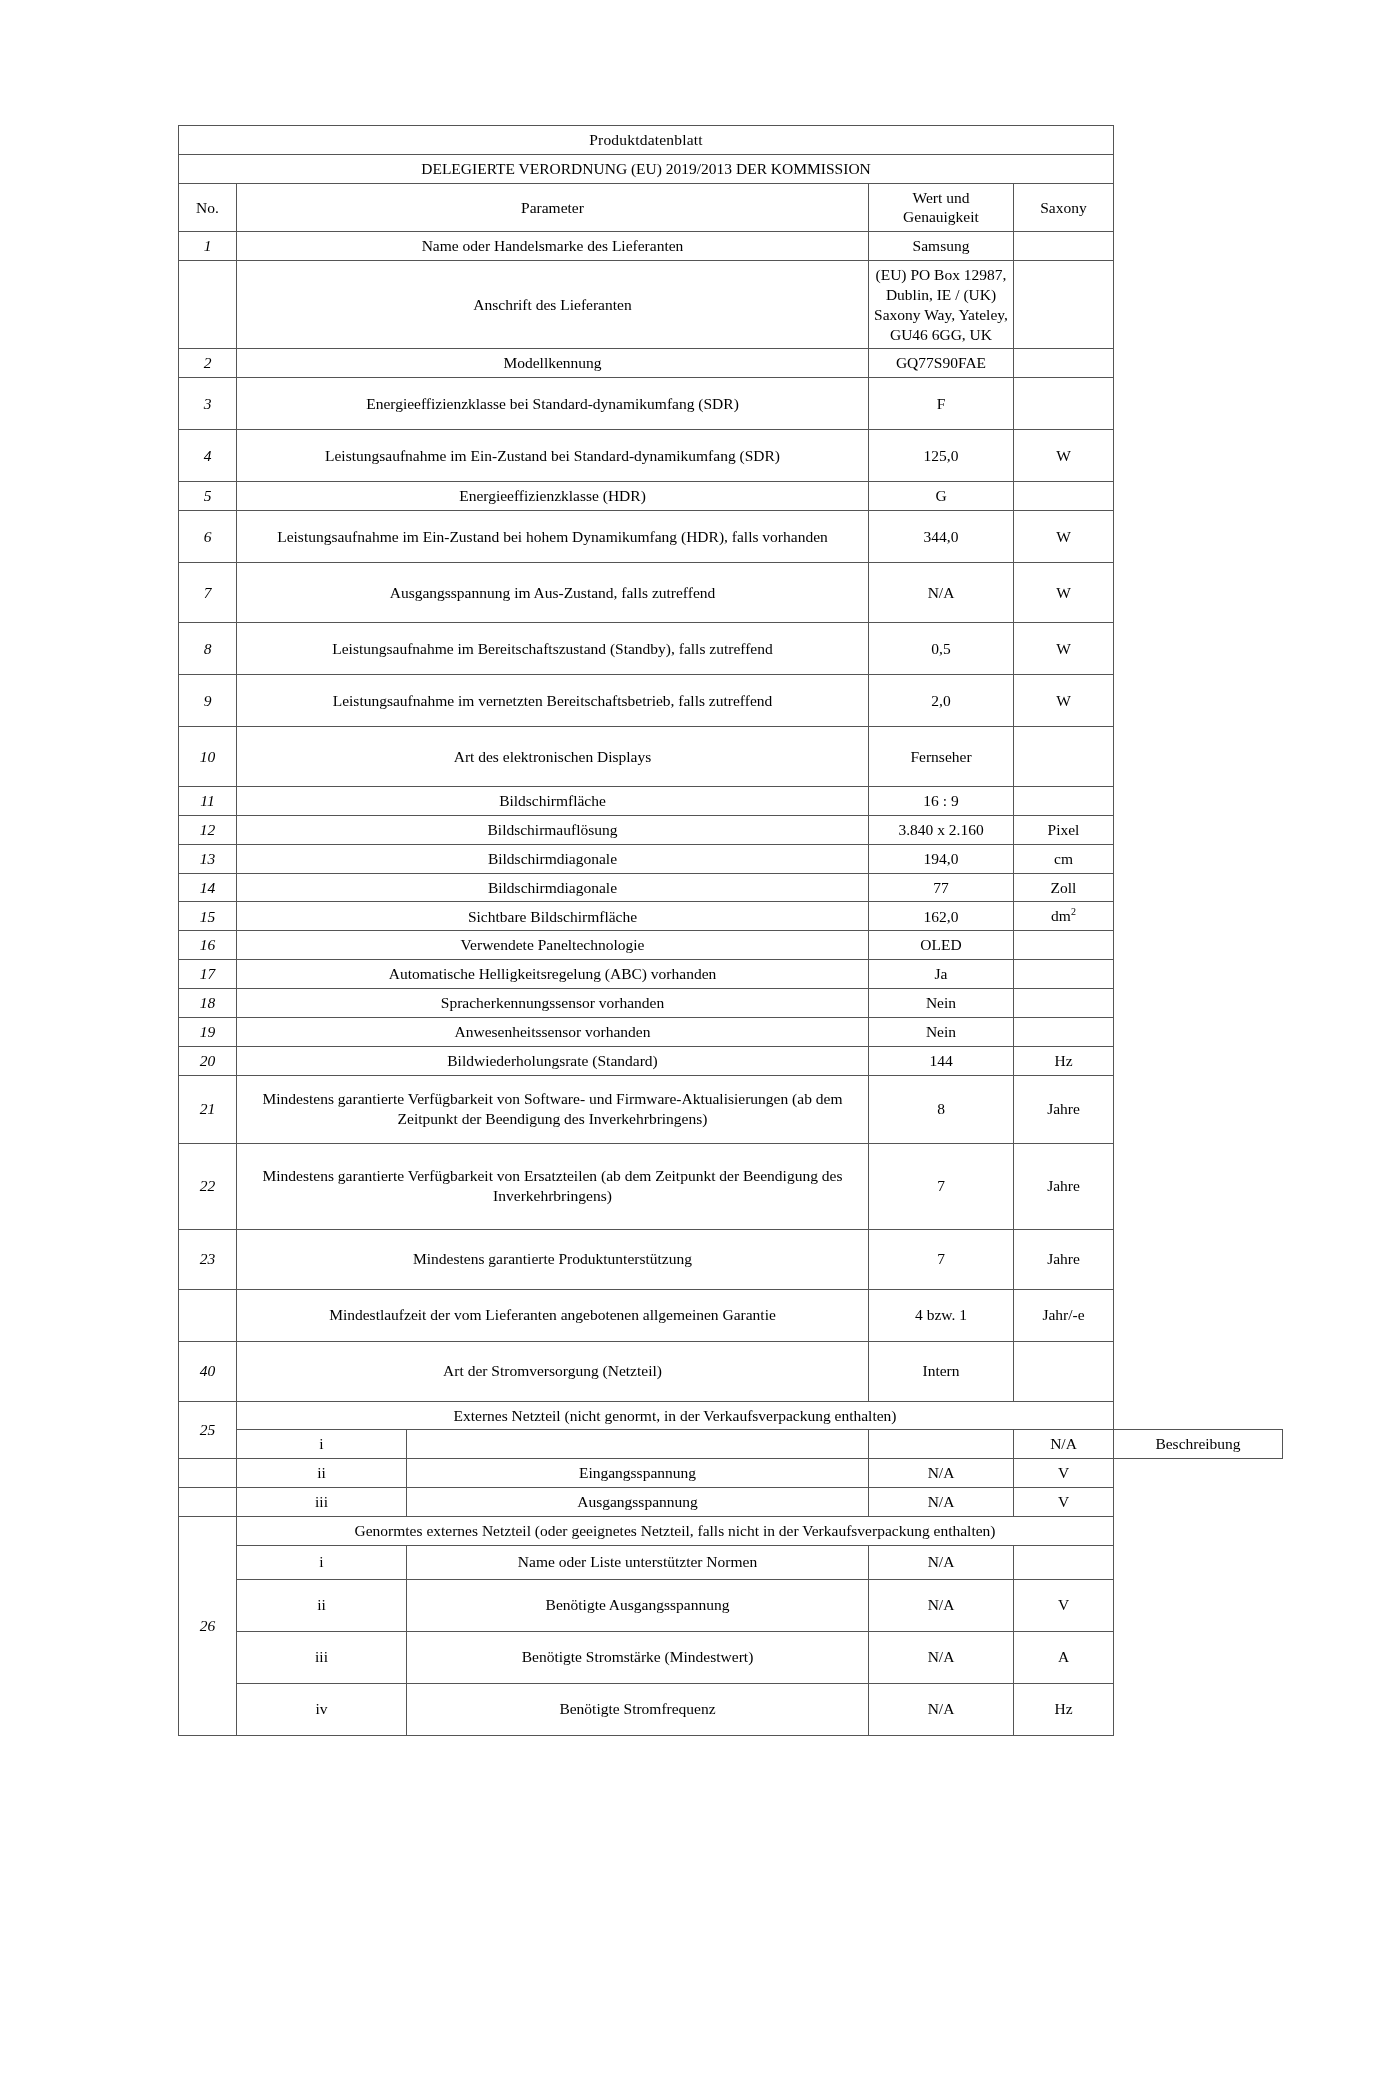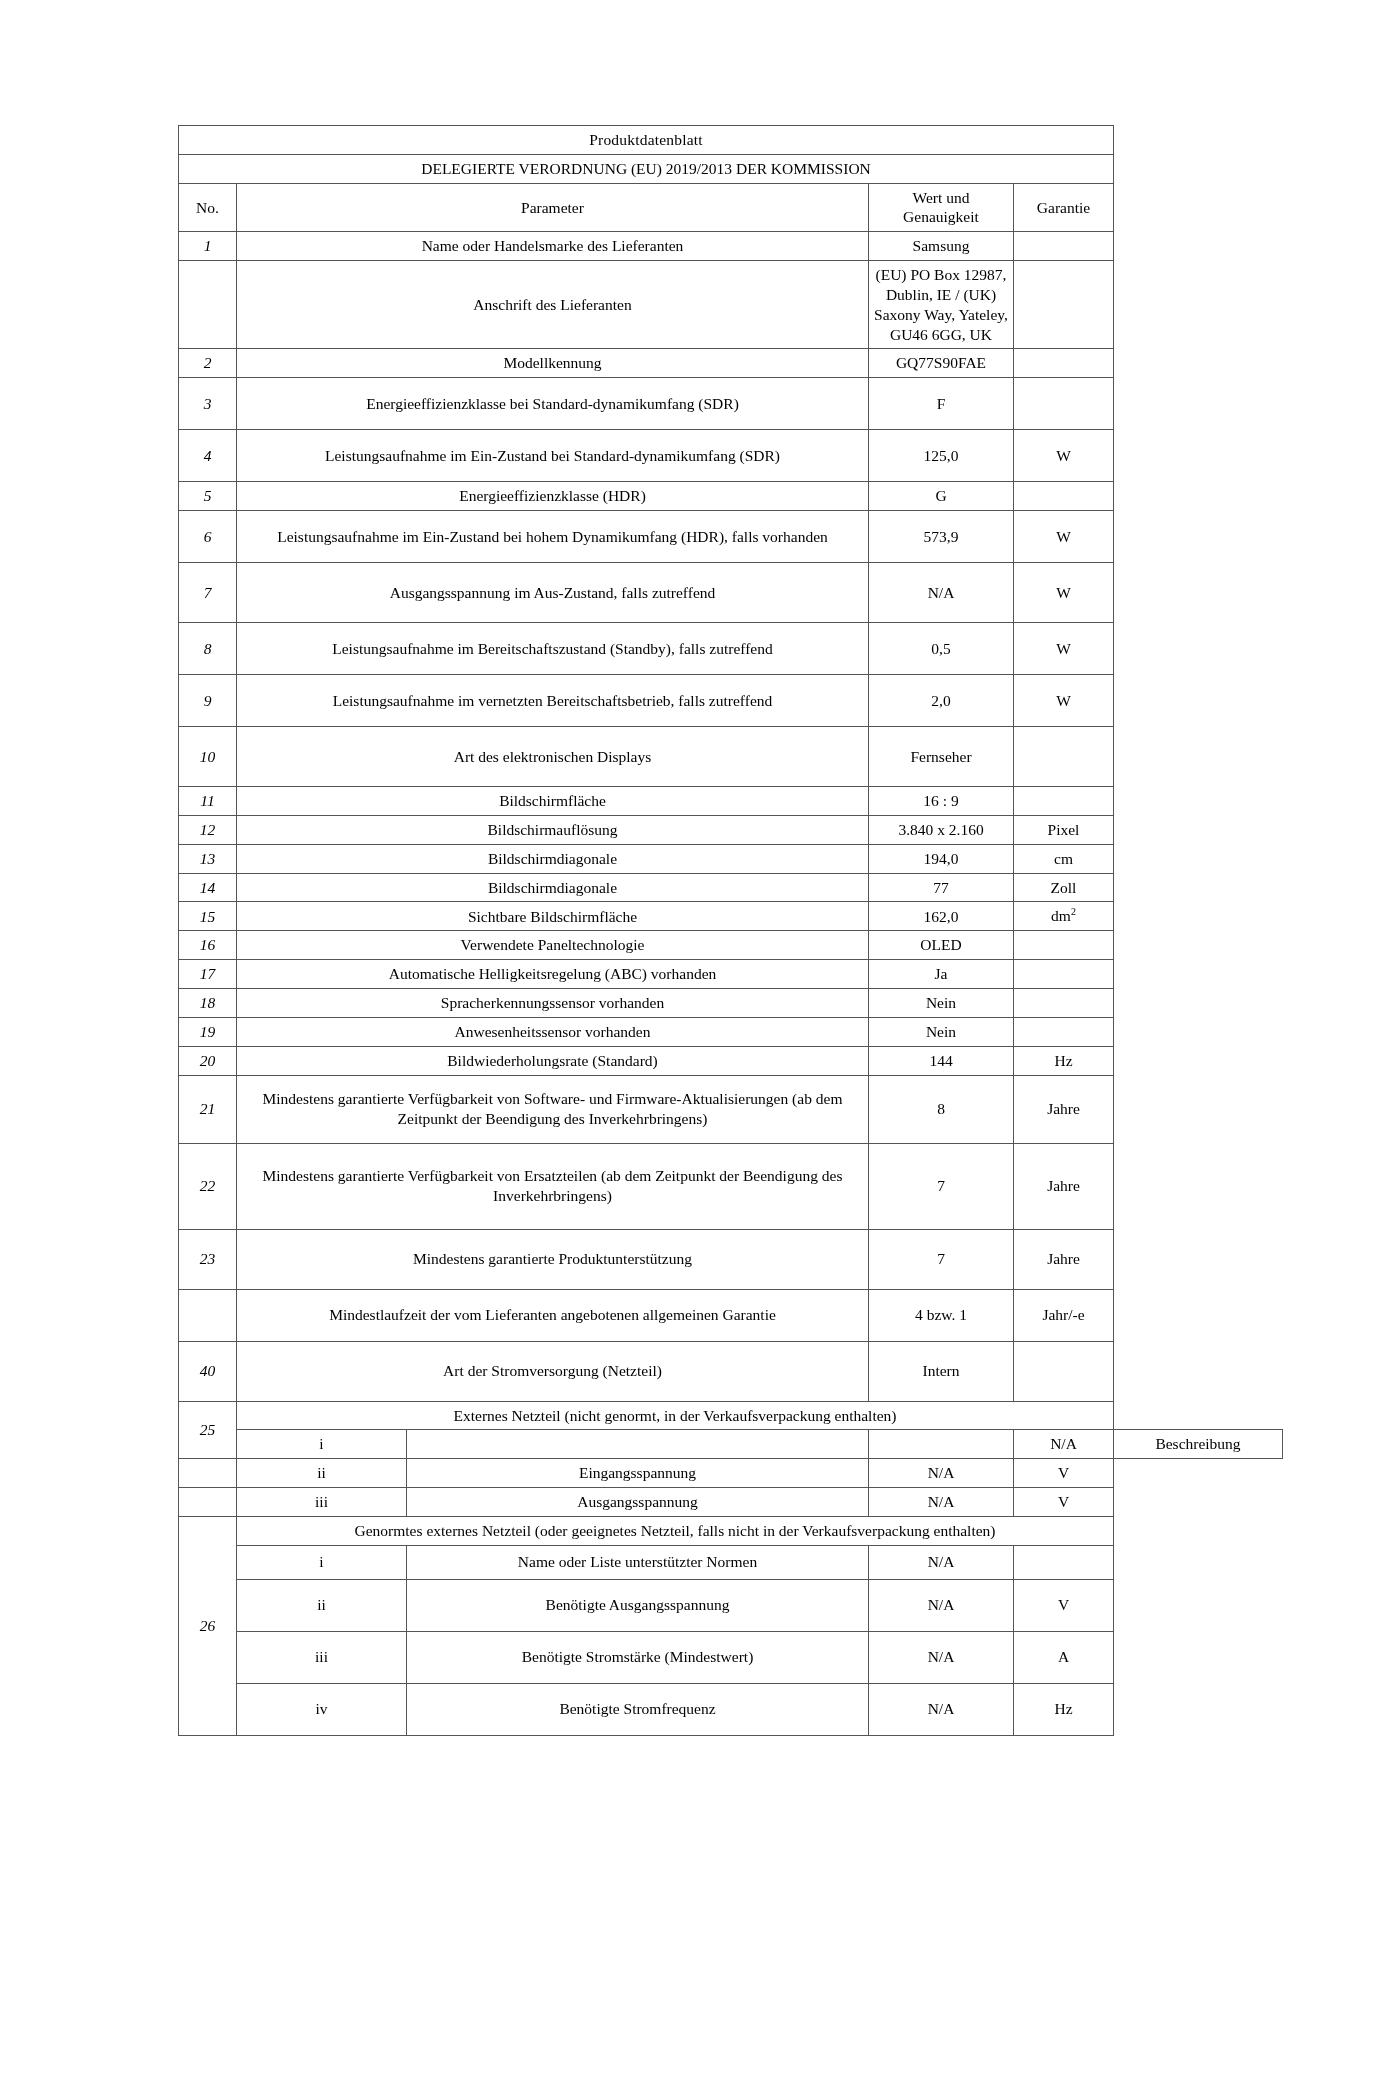--- a/index.html
+++ b/index.html
@@ -91,21 +91,21 @@
     </tr>
 
     <tr>
       <td class="reg-cell" colspan="6">DELEGIERTE VERORDNUNG (EU) 2019/2013 DER KOMMISSION</td>
     </tr>
 
     <tr>
       <td class="hdr">No.</td>
       <td class="hdr" colspan="3">Parameter</td>
       <td class="hdr">Wert und Genauigkeit</td>
-      <td class="hdr">Garantie</td>
+      <td class="hdr">Saxony</td>
     </tr>
 
     <tr class="row-small">
       <td class="no-col">1</td>
       <td colspan="3">Name oder Handelsmarke des Lieferanten</td>
       <td>Samsung</td>
       <td></td>
     </tr>
 
     <tr class="tall-4">
@@ -139,21 +139,21 @@
     <tr class="row-small">
       <td class="no-col">5</td>
       <td colspan="3">Energieeffizienzklasse (HDR)</td>
       <td>G</td>
       <td></td>
     </tr>
 
     <tr class="tall-3">
       <td class="no-col">6</td>
       <td colspan="3">Leistungsaufnahme im Ein-Zustand bei hohem Dynamikumfang (HDR), falls vorhanden</td>
-      <td>573,9</td>
+      <td>344,0</td>
       <td>W</td>
     </tr>
 
     <tr class="tall-2">
       <td class="no-col">7</td>
       <td colspan="3">Ausgangsspannung im Aus-Zustand, falls zutreffend</td>
       <td>N/A</td>
       <td>W</td>
     </tr>
 

